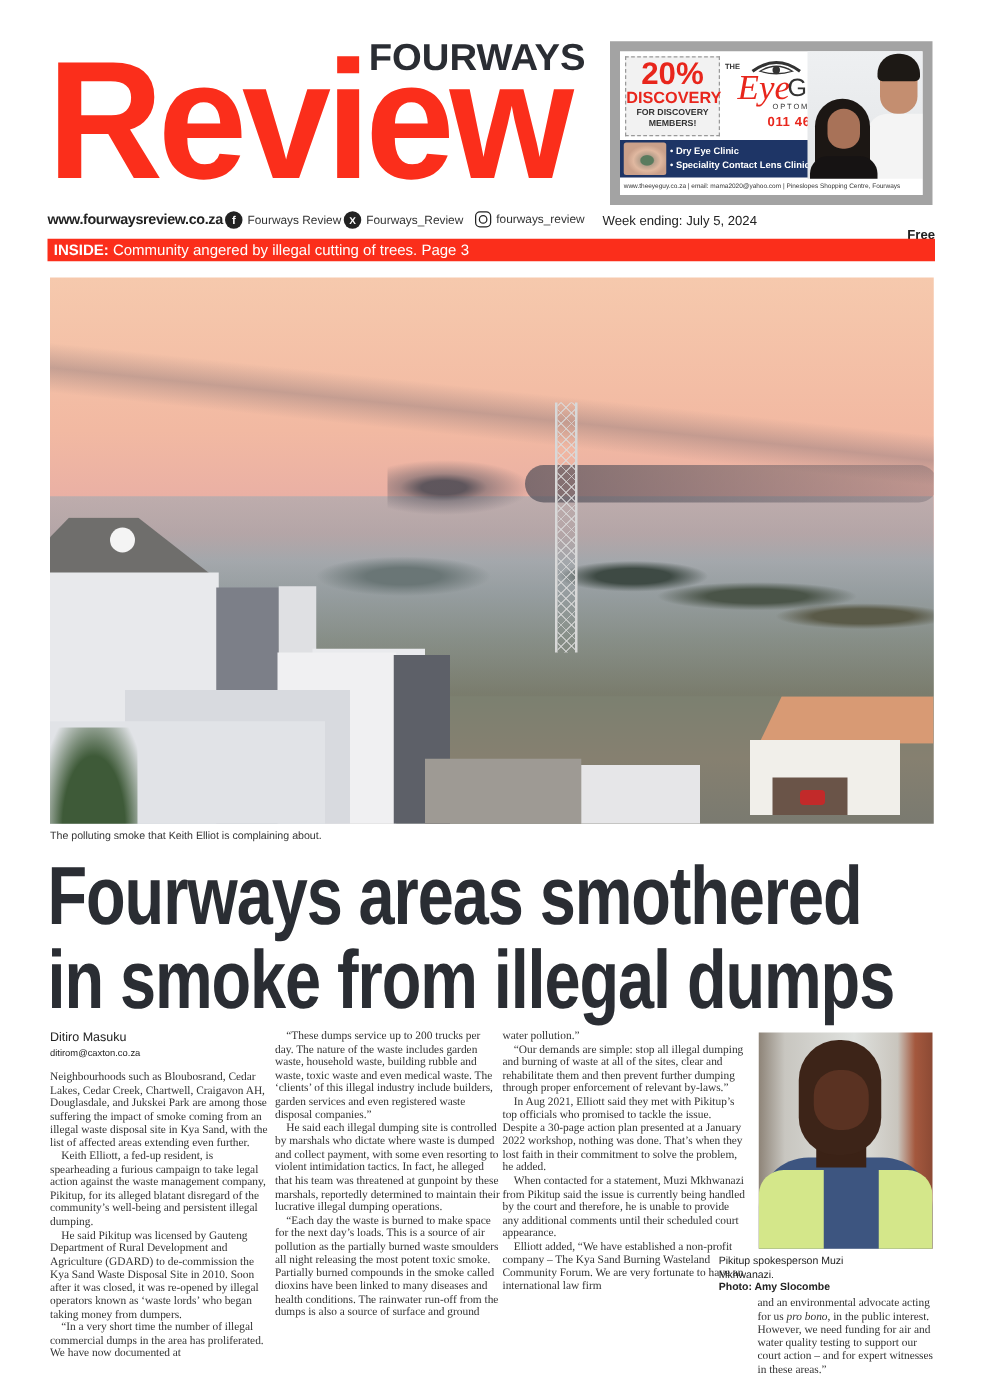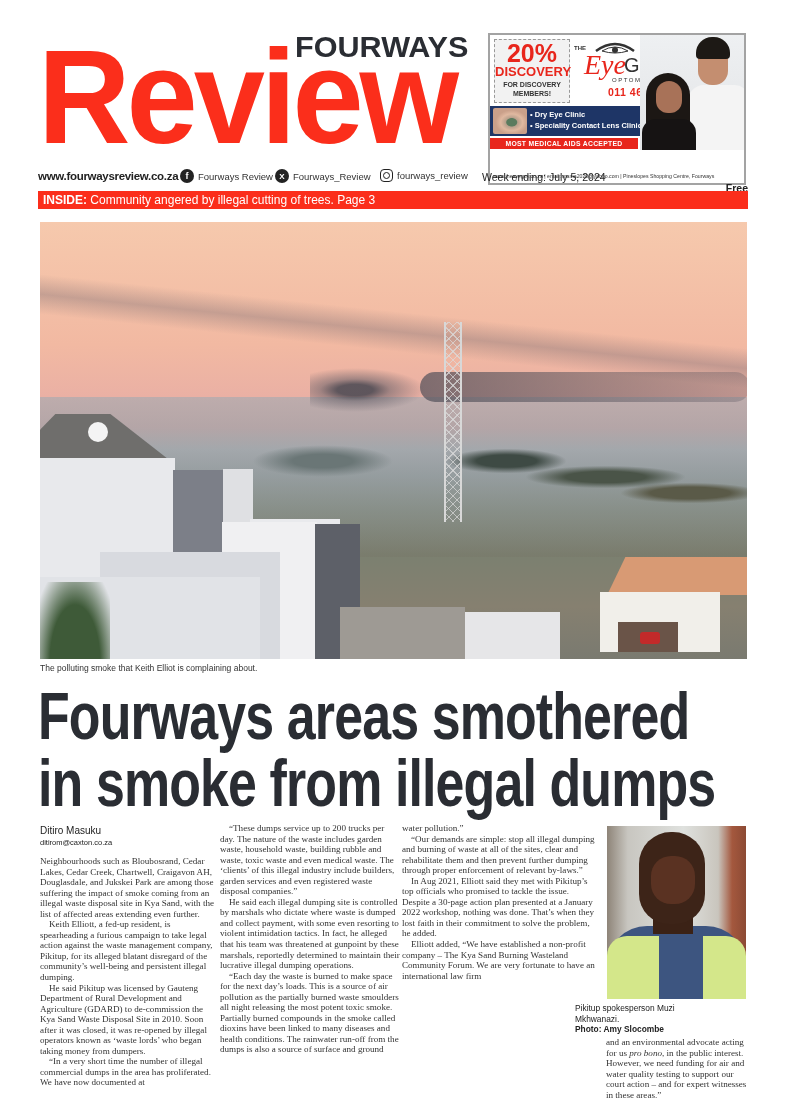--- a/index.html
+++ b/index.html
@@ -5,21 +5,21 @@
   * { box-sizing: border-box; margin: 0; padding: 0; }
   html, body { width: 786px; height: 1113px; background: #ffffff; overflow: hidden; }
   body { position: relative; font-family: "Liberation Sans", sans-serif; color: #222; }
 
   
   .masthead { position: absolute; left: 38px; top: 28px; width: 440px; height: 135px; }
   .fourways { position: absolute; left: 257px; top: 2px; font-family: "Liberation Sans", sans-serif; font-weight: bold; font-size: 30px; color: #2a2d33; letter-spacing: 0px; transform: scaleX(1.02); transform-origin: left; }
   .review { position: absolute; left: 0px; top: 2px; font-family: "Liberation Sans", sans-serif; font-weight: bold; font-size: 128px; line-height: 128px; color: #fb2e1b; letter-spacing: -4px; transform: scaleX(1.0) scaleY(1.05); transform-origin: left top; }
 
   
-  .ad { position: absolute; left: 488px; top: 33px; width: 258px; height: 152px; border: 2px solid #a3a3a3; background: #fff; overflow: hidden; }
+  .ad { position: absolute; left: 488px; top: 33px; width: 258px; height: 131px; border: 8px solid #a3a3a3; background: #fff; overflow: hidden; }
   .ad-discount { position: absolute; left: 4px; top: 4px; width: 76px; height: 64px; border: 1px dashed #999; background: #f2f2f2; text-align: center; }
   .ad-pct { font-weight: bold; font-size: 25px; color: #e8261c; line-height: 24px; margin-top: 1px; }
   .ad-disc { font-weight: bold; font-size: 13px; color: #e8261c; line-height: 13px; }
   .ad-for { font-weight: bold; font-size: 7px; color: #333; line-height: 9px; margin-top: 2px; }
   .ad-brand { position: absolute; left: 84px; top: 4px; width: 110px; height: 60px; }
   .ad-the { position: absolute; left: 0; top: 6px; font-size: 6px; font-weight: bold; color: #333; }
   .ad-eye-glyph { position: absolute; left: 20px; top: 2px; width: 42px; height: 14px; }
   .ad-eye { position: absolute; left: 10px; top: 12px; font-family: "Liberation Serif", serif; font-style: italic; font-size: 28px; color: #e8261c; line-height: 28px; }
   .ad-guy { position: absolute; left: 50px; top: 16px; font-size: 20px; color: #333; line-height: 20px; letter-spacing: 1px; }
   .ad-opt { position: absolute; left: 38px; top: 38px; font-size: 6px; letter-spacing: 1.5px; color: #333; }
@@ -220,20 +220,21 @@
 </div>
 <div class="col col2">
   <p class="ind">“These dumps service up to 200 trucks per day. The nature of the waste includes garden waste, household waste, building rubble and waste, toxic waste and even medical waste. The ‘clients’ of this illegal industry include builders, garden services and even registered waste disposal companies.”</p>
   <p class="ind">He said each illegal dumping site is controlled by marshals who dictate where waste is dumped and collect payment, with some even resorting to violent intimidation tactics. In fact, he alleged that his team was threatened at gunpoint by these marshals, reportedly determined to maintain their lucrative illegal dumping operations.</p>
   <p class="ind">“Each day the waste is burned to make space for the next day’s loads. This is a source of air pollution as the partially burned waste smoulders all night releasing the most potent toxic smoke. Partially burned compounds in the smoke called dioxins have been linked to many diseases and health conditions. The rainwater run-off from the dumps is also a source of surface and ground</p>
 </div>
 <div class="col col3">
   <p>water pollution.”</p>
   <p class="ind">“Our demands are simple: stop all illegal dumping and burning of waste at all of the sites, clear and rehabilitate them and then prevent further dumping through proper enforcement of relevant by-laws.”</p>
   <p class="ind">In Aug 2021, Elliott said they met with Pikitup’s top officials who promised to tackle the issue. Despite a 30-page action plan presented at a January 2022 workshop, nothing was done. That’s when they lost faith in their commitment to solve the problem, he added.</p>
+  <p class="ind">When contacted for a statement, Muzi Mkhwanazi from Pikitup said the issue is currently being handled by the court and therefore, he is unable to provide any additional comments until their scheduled court appearance.</p>
   <p class="ind">Elliott added, “We have established a non-profit company – The Kya Sand Burning Wasteland Community Forum. We are very fortunate to have an international law firm</p>
 </div>
 
 <div class="photo2">
   <div class="p2-shirt"></div>
   <div class="p2-vest-l"></div>
   <div class="p2-vest-r"></div>
   <div class="p2-neck"></div>
   <div class="p2-head"></div>
   <div class="p2-face-hl"></div>

